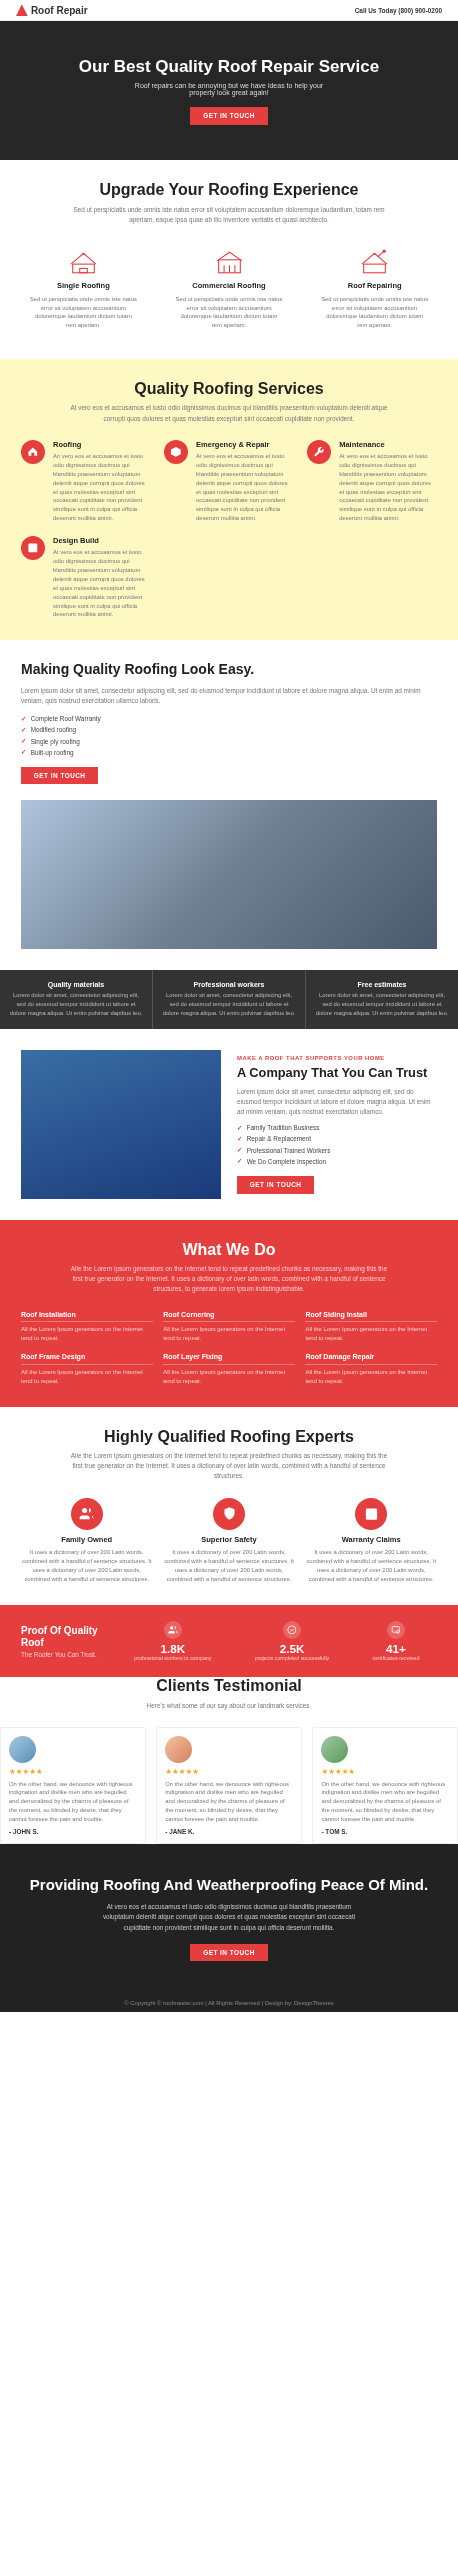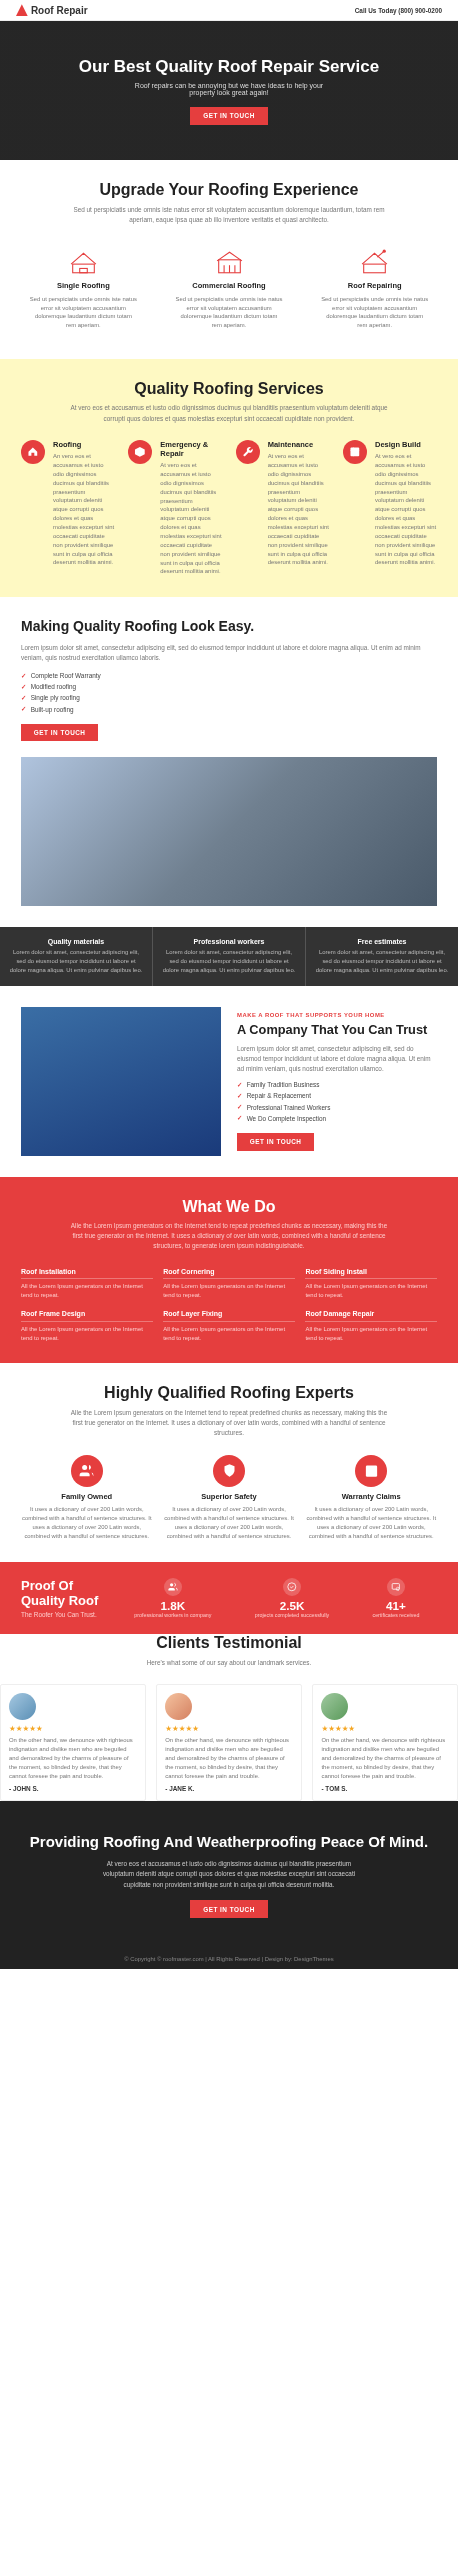--- a/index.html
+++ b/index.html
@@ -23,21 +23,21 @@
     .section-title { font-size: 16px; font-weight: 700; margin-bottom: 5.3px; color: #222; }
     .section-sub { font-size: 6.4px; color: #777; max-width: 320px; margin: 0 auto 16px; line-height: 1.6; }
     .cards-3 { display: flex; gap: 21px; justify-content: center; }
     .card { flex: 1; text-align: center; padding: 8px; }
     .card-icon { width: 27px; height: 27px; margin: 0 auto 5.3px; }
     .card h3 { font-size: 7.5px; font-weight: 700; margin-bottom: 4.3px; color: #222; }
     .card p { font-size: 5.9px; color: #777; line-height: 1.5; }
 
     
     .section-gray { background: #fef9c3; padding: 21px 21px; text-align: center; }
-    .services-grid { display: grid; grid-template-columns: 1fr 1fr 1fr 1fr; gap: 13.3px; text-align: left; margin-top: 10.7px; }
+    .services-grid { display: grid; grid-template-columns: 1fr 1fr 1fr; gap: 13.3px; text-align: left; margin-top: 10.7px; }
     .service-item { display: flex; gap: 8px; }
     .service-icon { width: 24px; height: 24px; background: #e53e3e; border-radius: 50%; display: flex; align-items: center; justify-content: center; flex-shrink: 0; }
     .service-icon svg { width: 11.7px; height: 11.7px; fill: #fff; }
     .service-content h4 { font-size: 7.5px; font-weight: 700; color: #222; margin-bottom: 3.2px; }
     .service-content p { font-size: 5.9px; color: #777; line-height: 1.5; }
 
     
     .section-making { background: #fff; padding: 21px; display: flex; gap: 16px; flex-direction: column; }
     .making-left { flex: 1; }
     .making-left h2 { font-size: 14px; font-weight: 900; line-height: 1.2; margin-bottom: 8px; color: #222; }
@@ -79,21 +79,21 @@
     .experts-grid { display: flex; gap: 10.7px; justify-content: center; margin-top: 10.7px; }
     .expert-item { flex: 1; text-align: center; }
     .expert-icon { width: 32px; height: 32px; margin: 0 auto 5.3px; background: #e53e3e; border-radius: 50%; display: flex; align-items: center; justify-content: center; }
     .expert-icon svg { width: 15px; height: 15px; fill: #fff; }
     .expert-item h4 { font-size: 7.5px; font-weight: 700; color: #222; margin-bottom: 4.3px; }
     .expert-item p { font-size: 5.9px; color: #777; line-height: 1.5; }
 
     
     .proof-bar { background: #e53e3e; padding: 16px 21px; display: flex; gap: 10.7px; align-items: center; }
     .proof-left { flex: 0 0 85px; }
-    .proof-left h3 { font-size: 13px; font-weight: 900; color: #fff; line-height: 1.2; }
+    .proof-left h3 { font-size: 10px; font-weight: 900; color: #fff; line-height: 1.2; }
     .proof-left p { font-size: 6.4px; color: #ffcccc; margin-top: 2.1px; }
     .proof-stats { flex: 1; display: flex; gap: 8px; justify-content: space-around; }
     .proof-stat { text-align: center; color: #fff; }
     .proof-stat-icon { width: 18.7px; height: 18.7px; background: rgba(255,255,255,0.2); border-radius: 50%; margin: 0 auto 3.2px; display: flex; align-items: center; justify-content: center; }
     .proof-stat-icon svg { width: 9.6px; height: 9.6px; fill: #fff; }
     .proof-stat .num { font-size: 11.7px; font-weight: 900; }
     .proof-stat .label { font-size: 5.3px; color: #ffcccc; }
 
     
     .section-testimonials { background: #fff; text-align: center; }

